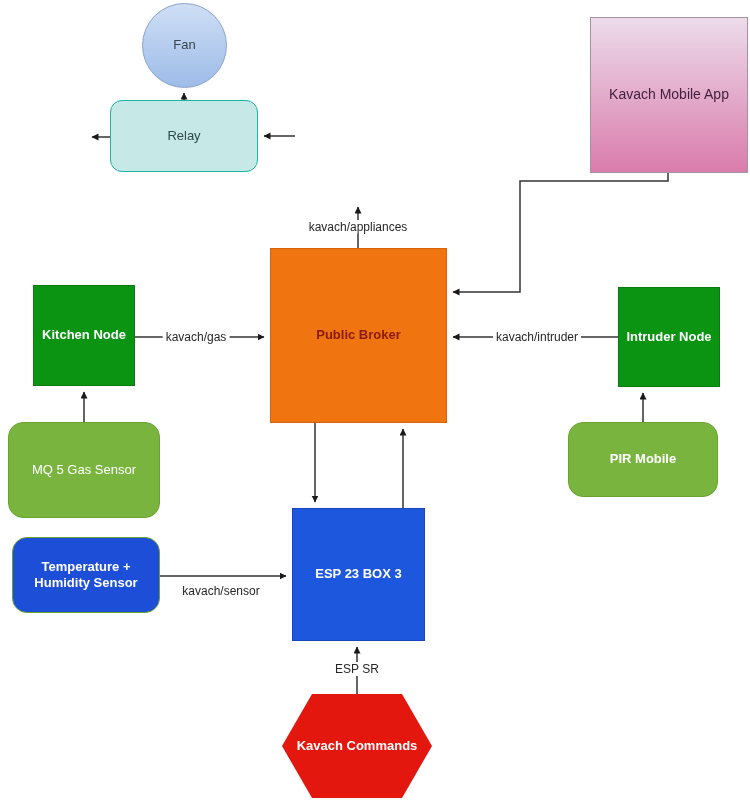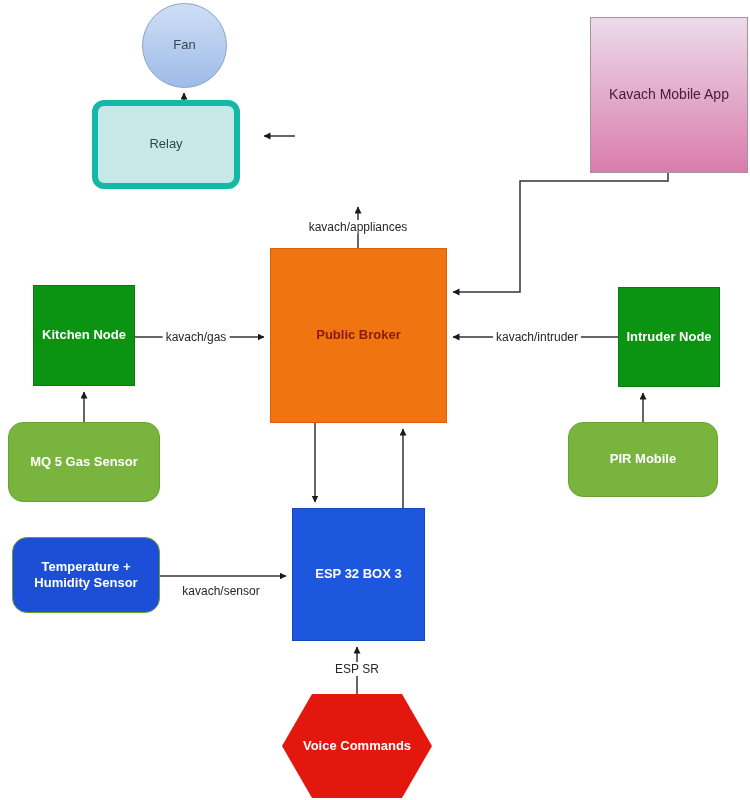--- a/index.html
+++ b/index.html
@@ -37,23 +37,23 @@
     border: 1px solid #8aa2c8;
     color: #3c4450;
   }
   .node-lights {
     left: 1px; top: 93px; width: 85px; height: 85px;
     background: linear-gradient(180deg, #fdc945 0%, #f5a41a 100%);
     border: 1px solid #df9b25;
     color: #4a4436;
   }
   .node-relay {
-    left: 92px; top: 100px; width: 148px; height: 89px;
+    left: 110px; top: 100px; width: 148px; height: 72px;
     background: #c6e8e6;
-    border: 6px solid #14b8a6;
+    border: 1px solid #14b8a6;
     border-radius: 12px;
     color: #2e4a49;
   }
   .node-appliance {
     left: 295px; top: 73px; width: 126px; height: 128px;
     background: #a01228;
     border: 1px solid #820e20;
     color: #ffffff;
     font-weight: 700;
   }
@@ -79,26 +79,26 @@
     font-weight: 700;
   }
   .node-intruder {
     left: 618px; top: 287px; width: 102px; height: 100px;
     background: #0a9412;
     border: 1px solid #087a0e;
     color: #ffffff;
     font-weight: 700;
   }
   .node-mq5 {
-    left: 8px; top: 422px; width: 152px; height: 80px;
+    left: 8px; top: 422px; width: 152px; height: 96px;
     background: #79b53e;
     border: 1px solid #69a233;
     border-radius: 15px;
     color: #ffffff;
-    font-weight: 700;
+    font-weight: 400;
   }
   .node-pir {
     left: 568px; top: 422px; width: 150px; height: 75px;
     background: #79b53e;
     border: 1px solid #69a233;
     border-radius: 15px;
     color: #ffffff;
     font-weight: 700;
   }
   .node-temp {
@@ -197,25 +197,25 @@
 
   <div class="node node-pir">
     <span class="lbl">PIR Mobile</span>
   </div>
 
   <div class="node node-temp">
     <span class="lbl">Temperature + Humidity Sensor</span>
   </div>
 
   <div class="node node-esp">
-    <span class="lbl">ESP 32 BOX 3</span>
+    <span class="lbl">ESP 23 BOX 3</span>
   </div>
 
   <div class="node node-voice">
-    <span class="lbl">Voice Commands</span>
+    <span class="lbl">Kavach Commands</span>
   </div>
 
   <span class="edge-label lab-appliances">kavach/appliances</span>
   <span class="edge-label lab-gas">kavach/gas</span>
   <span class="edge-label lab-intruder">kavach/intruder</span>
   <span class="edge-label lab-sensor">kavach/sensor</span>
   <span class="edge-label lab-espsr">ESP SR</span>
 
 </div>
 

